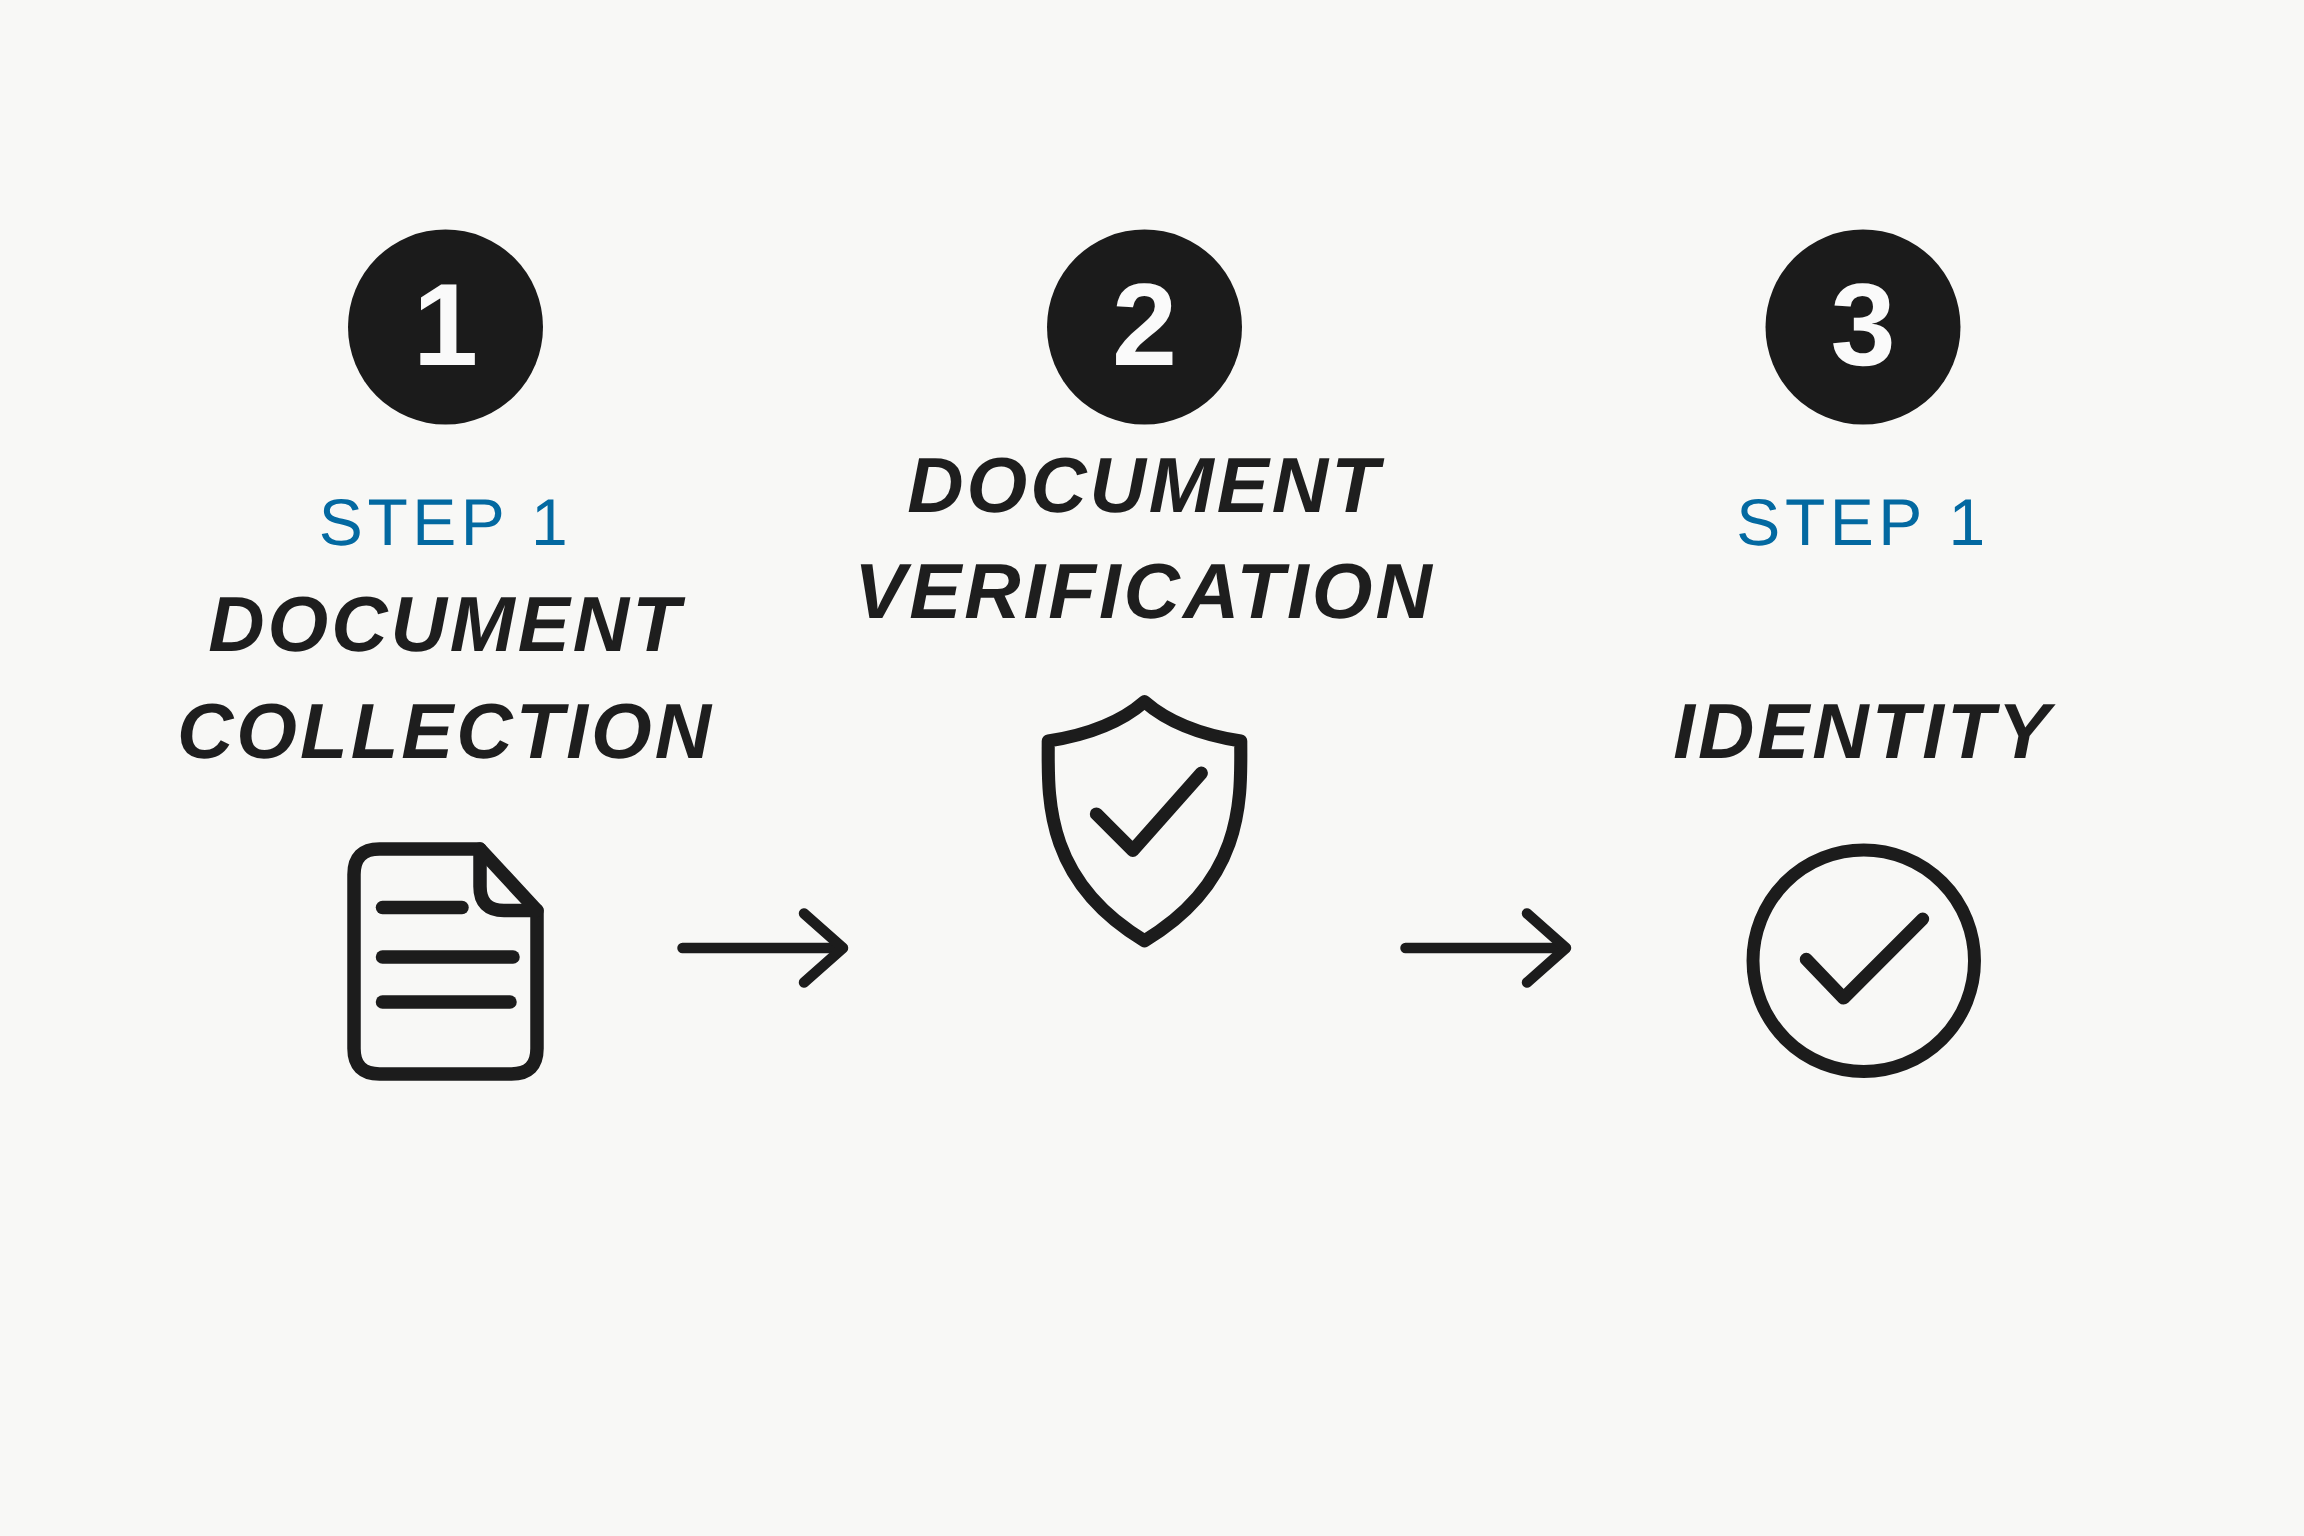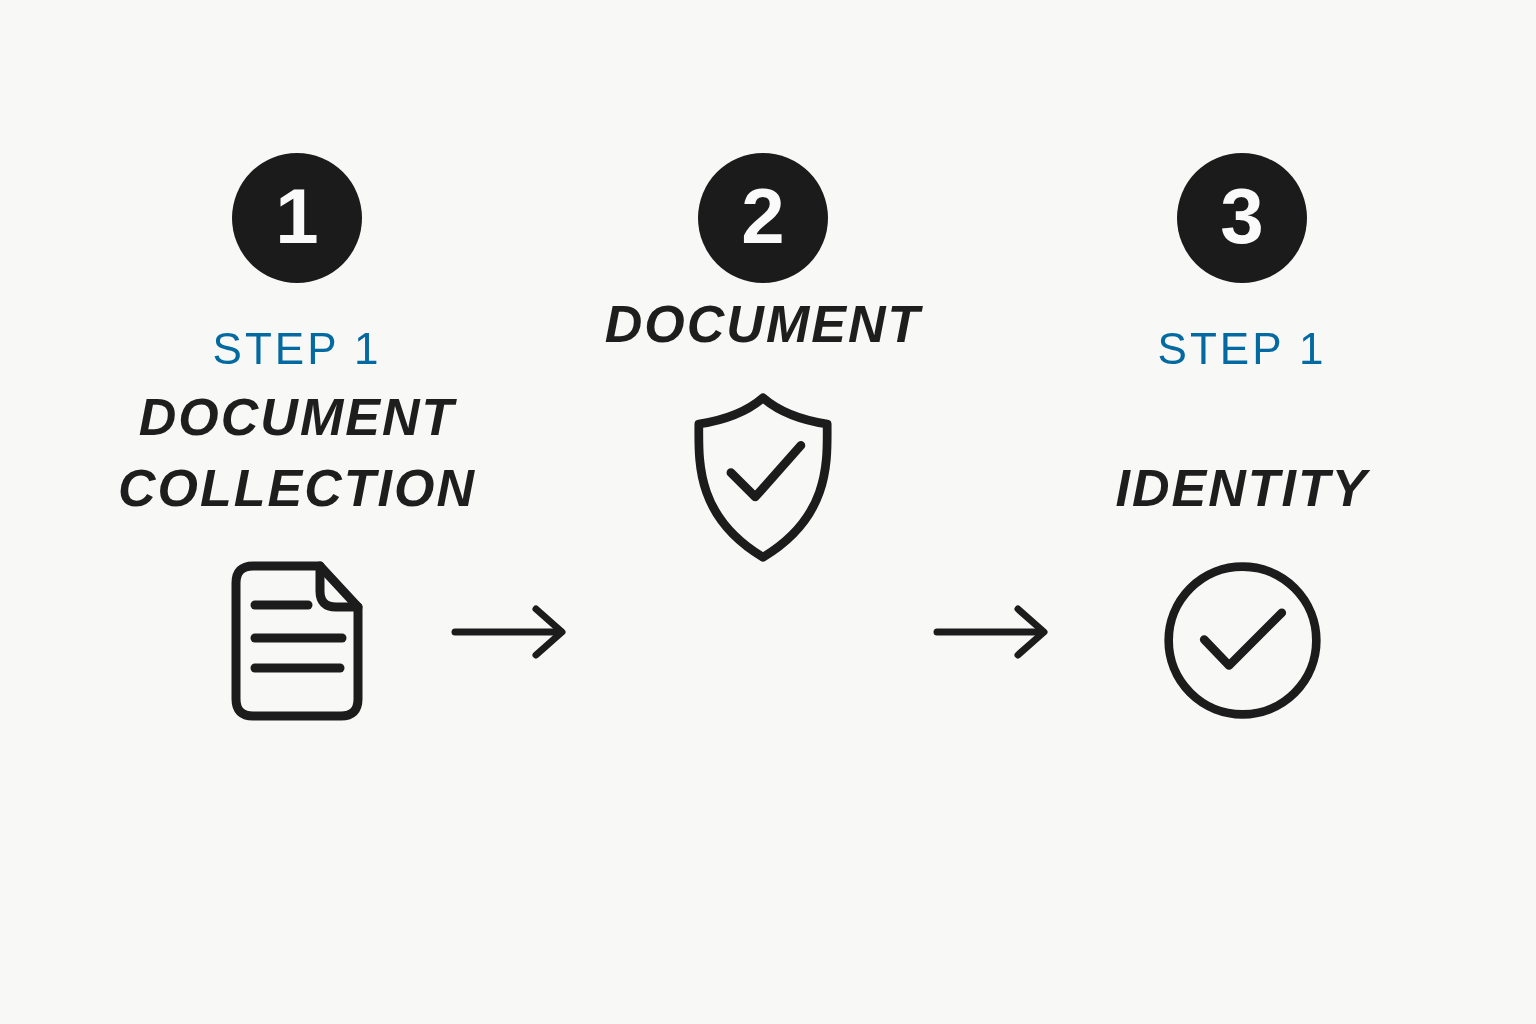--- a/index.html
+++ b/index.html
@@ -80,20 +80,21 @@
       <polyline points="86,9 112,32 86,55"></polyline>
     </svg>
   </div>
 
   <div class="step s2">
     <div class="badge">
       <span class="badge-num">2</span>
     </div>
     <div class="step-title">
       <span>DOCUMENT</span><br>
+      <span>VERIFICATION</span>
     </div>
     <div class="icon-wrap">
       <svg width="156" height="175" viewBox="0 0 160 180" fill="none" stroke="#1c1c1c" stroke-width="9" stroke-linecap="round" stroke-linejoin="round">
         <path d="M80 8 C64 22 40 31 14 35 C14 72 10 130 80 172 C150 130 146 72 146 35 C120 31 96 22 80 8 Z"></path>
         <polyline points="47,85 72,110 119,57"></polyline>
       </svg>
     </div>
   </div>
 
   <div class="arrow a2">

